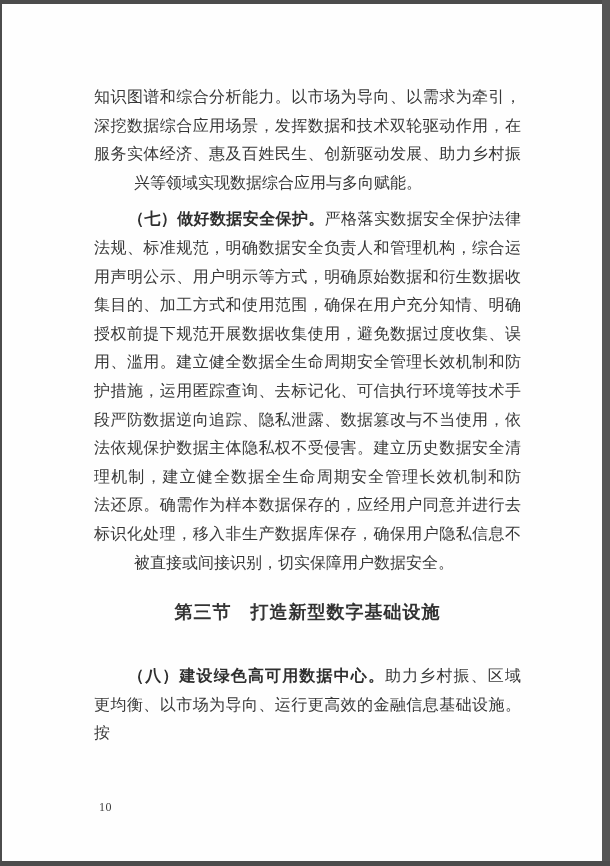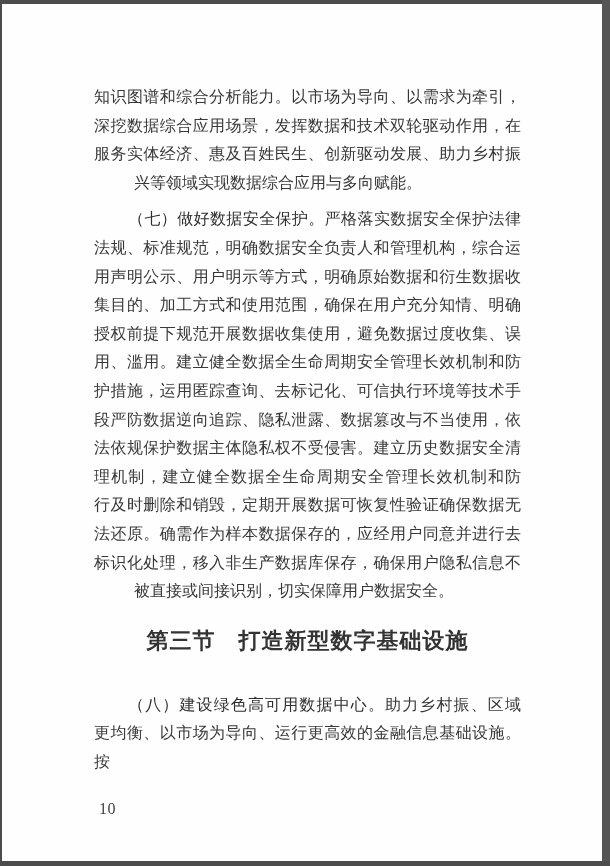--- a/index.html
+++ b/index.html
@@ -46,40 +46,40 @@
   }
   .line.para-end {
     text-align-last: left;
     margin-left: 40px;
   }
   .line.indent {
     text-indent: 34px;
   }
   .para-gap { height: 8px; }
 
-  .lead-bold { font-weight: normal; color: #2e2e2e; }
+  .lead-bold { font-weight: bold; color: #2e2e2e; }
 
   .section-heading {
     margin-top: 20px;
     line-height: 30px;
     height: 30px;
     text-align: center;
     font-weight: bold;
-    font-size: 22px;
+    font-size: 18px;
     color: #333333;
     letter-spacing: 1px;
   }
 
   .para-3 { margin-top: 35px; }
 
   .page-number {
     position: absolute;
     left: 97px;
     top: 796px;
-    font-size: 16px;
+    font-size: 12px;
     color: #3f3f3f;
     letter-spacing: 0.5px;
   }
 </style>
 </head>
 <body>
 
 <div class="page">
 
   <div class="text-block">
@@ -97,21 +97,20 @@
       <div class="line indent"><span class="lead-bold">（七）做好数据安全保护。</span><span>严格落实数据安全保护法律</span></div>
       <div class="line">法规、标准规范，明确数据安全负责人和管理机构，综合运</div>
       <div class="line">用声明公示、用户明示等方式，明确原始数据和衍生数据收</div>
       <div class="line">集目的、加工方式和使用范围，确保在用户充分知情、明确</div>
       <div class="line">授权前提下规范开展数据收集使用，避免数据过度收集、误</div>
       <div class="line">用、滥用。建立健全数据全生命周期安全管理长效机制和防</div>
       <div class="line">护措施，运用匿踪查询、去标记化、可信执行环境等技术手</div>
       <div class="line">段严防数据逆向追踪、隐私泄露、数据篡改与不当使用，依</div>
       <div class="line">法依规保护数据主体隐私权不受侵害。建立历史数据安全清</div>
       <div class="line">理机制，建立健全数据全生命周期安全管理长效机制和防</div>
-      <div class="line">行及时删除和销毁，定期开展数据可恢复性验证确保数据无</div>
       <div class="line">法还原。确需作为样本数据保存的，应经用户同意并进行去</div>
       <div class="line">标识化处理，移入非生产数据库保存，确保用户隐私信息不</div>
       <div class="line para-end">被直接或间接识别，切实保障用户数据安全。</div>
     </div>
 
     <div class="section-heading">第三节　打造新型数字基础设施</div>
 
     <div class="para-3">
       <div class="line indent"><span class="lead-bold">（八）建设绿色高可用数据中心。</span><span>助力乡村振、区域</span></div>
       <div class="line">更均衡、以市场为导向、运行更高效的金融信息基础设施。按</div>

